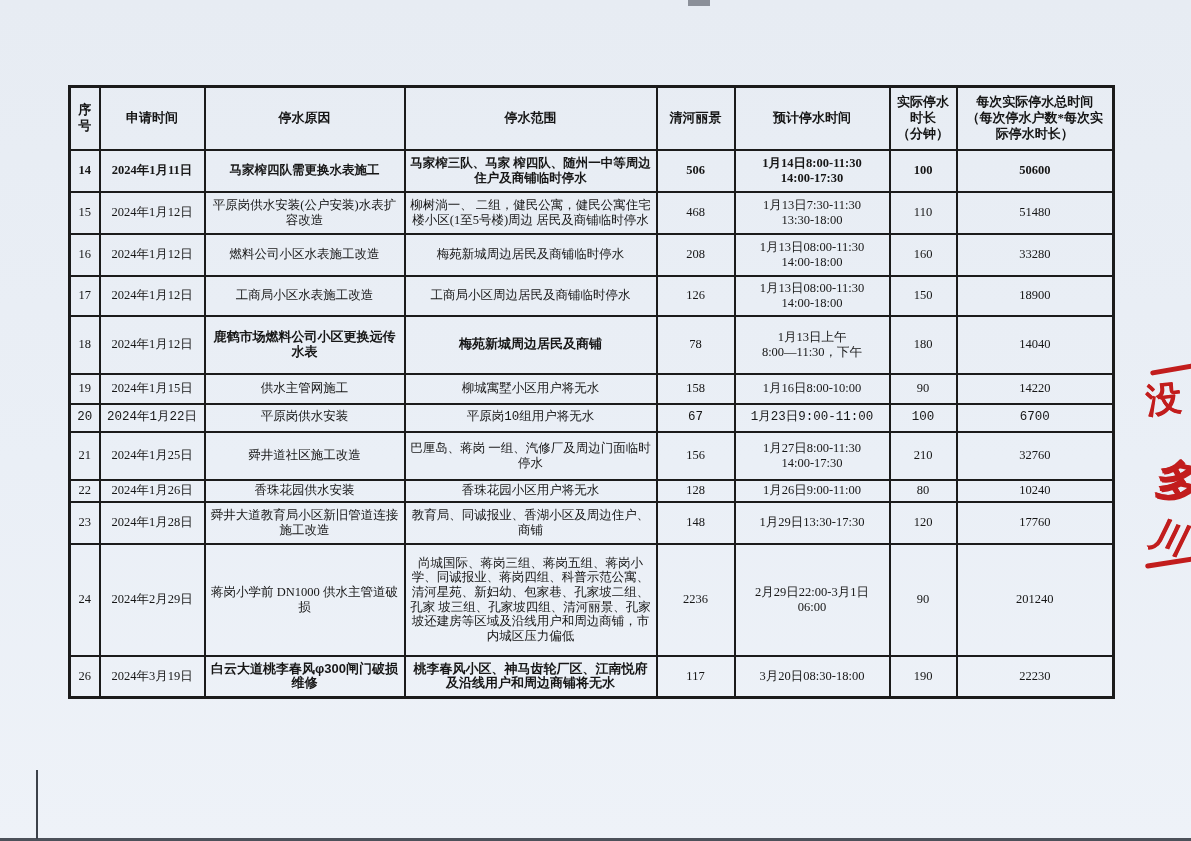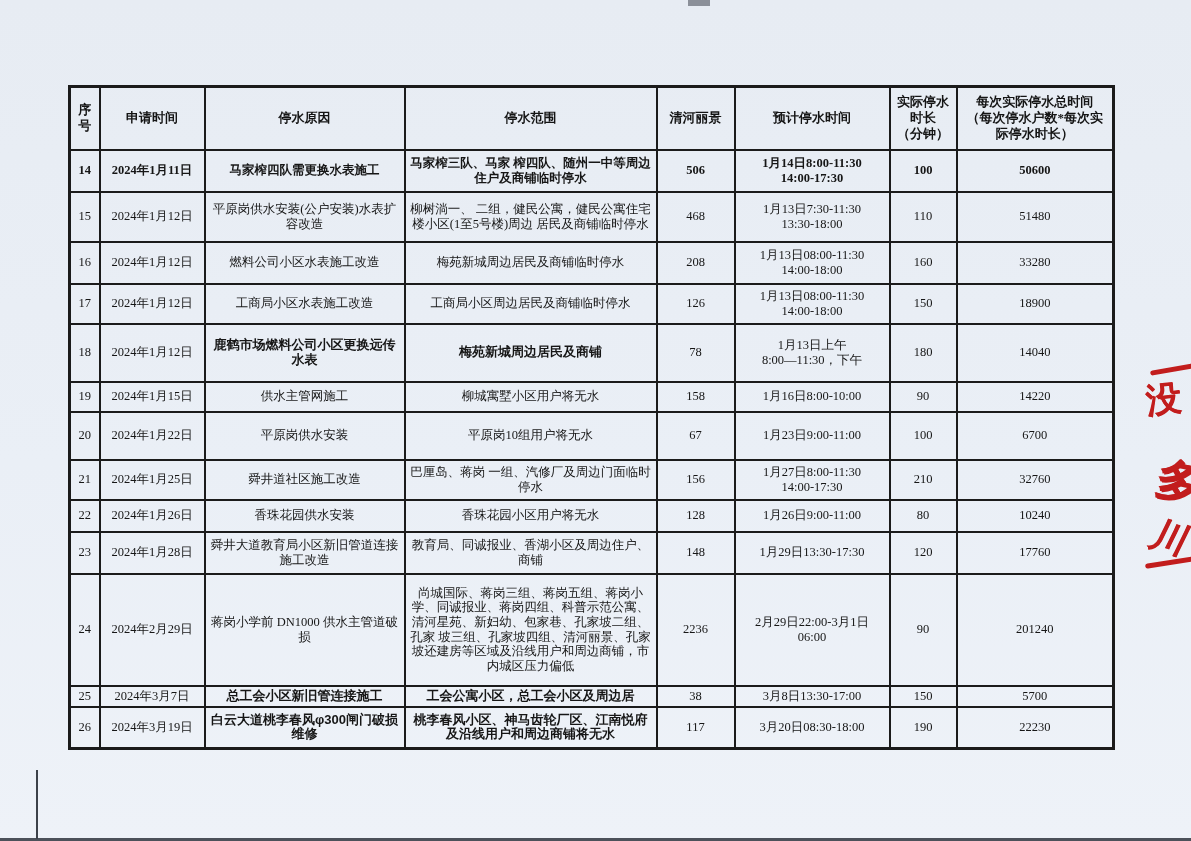--- a/index.html
+++ b/index.html
@@ -118,21 +118,21 @@
           <td class="c0">14</td>
           <td class="c1">2024年1月11日</td>
           <td class="c2">马家榨四队需更换水表施工</td>
           <td class="c3">马家榨三队、马家 榨四队、随州一中等周边住户及商铺临时停水</td>
           <td class="c4">506</td>
           <td class="c5">1月14日8:00-11:30
 14:00-17:30</td>
           <td class="c6">100</td>
           <td class="c7">50600</td>
         </tr>
-        <tr style="height: 50px;">
+        <tr style="height: 42px;">
           <td class="c0">15</td>
           <td class="c1">2024年1月12日</td>
           <td class="c2">平原岗供水安装(公户安装)水表扩容改造</td>
           <td class="c3">柳树淌一、 二组，健民公寓，健民公寓住宅楼小区(1至5号楼)周边 居民及商铺临时停水</td>
           <td class="c4">468</td>
           <td class="c5">1月13日7:30-11:30
 13:30-18:00</td>
           <td class="c6">110</td>
           <td class="c7">51480</td>
         </tr>
@@ -172,42 +172,42 @@
         <tr style="height: 30px;">
           <td class="c0">19</td>
           <td class="c1">2024年1月15日</td>
           <td class="c2">供水主管网施工</td>
           <td class="c3">柳城寓墅小区用户将无水</td>
           <td class="c4">158</td>
           <td class="c5">1月16日8:00-10:00</td>
           <td class="c6">90</td>
           <td class="c7">14220</td>
         </tr>
-        <tr style="height: 48px;">
+        <tr style="height: 28px; font-family: Liberation Mono, monospace;">
           <td class="c0">20</td>
           <td class="c1">2024年1月22日</td>
           <td class="c2">平原岗供水安装</td>
           <td class="c3">平原岗10组用户将无水</td>
           <td class="c4">67</td>
           <td class="c5">1月23日9:00-11:00</td>
           <td class="c6">100</td>
           <td class="c7">6700</td>
         </tr>
-        <tr style="height: 40px;">
+        <tr style="height: 48px;">
           <td class="c0">21</td>
           <td class="c1">2024年1月25日</td>
           <td class="c2">舜井道社区施工改造</td>
           <td class="c3">巴厘岛、蒋岗 一组、汽修厂及周边门面临时停水</td>
           <td class="c4">156</td>
           <td class="c5">1月27日8:00-11:30
 14:00-17:30</td>
           <td class="c6">210</td>
           <td class="c7">32760</td>
         </tr>
-        <tr style="height: 32px;">
+        <tr style="height: 22px;">
           <td class="c0">22</td>
           <td class="c1">2024年1月26日</td>
           <td class="c2">香珠花园供水安装</td>
           <td class="c3">香珠花园小区用户将无水</td>
           <td class="c4">128</td>
           <td class="c5">1月26日9:00-11:00</td>
           <td class="c6">80</td>
           <td class="c7">10240</td>
         </tr>
         <tr style="height: 42px;">
@@ -224,30 +224,20 @@
           <td class="c0">24</td>
           <td class="c1">2024年2月29日</td>
           <td class="c2">蒋岗小学前 DN1000 供水主管道破损</td>
           <td class="c3">尚城国际、蒋岗三组、蒋岗五组、蒋岗小学、同诚报业、蒋岗四组、科普示范公寓、清河星苑、新妇幼、包家巷、孔家坡二组、孔家 坡三组、孔家坡四组、清河丽景、孔家坡还建房等区域及沿线用户和周边商铺，市内城区压力偏低</td>
           <td class="c4">2236</td>
           <td class="c5">2月29日22:00-3月1日
 06:00</td>
           <td class="c6">90</td>
           <td class="c7">201240</td>
         </tr>
-        <tr class="emph" style="height: 21px;">
-          <td class="c0">25</td>
-          <td class="c1">2024年3月7日</td>
-          <td class="c2">总工会小区新旧管连接施工</td>
-          <td class="c3">工会公寓小区，总工会小区及周边居</td>
-          <td class="c4">38</td>
-          <td class="c5">3月8日13:30-17:00</td>
-          <td class="c6">150</td>
-          <td class="c7">5700</td>
-        </tr>
         <tr class="emph" style="height: 42px;">
           <td class="c0">26</td>
           <td class="c1">2024年3月19日</td>
           <td class="c2">白云大道桃李春风φ300闸门破损维修</td>
           <td class="c3">桃李春风小区、神马齿轮厂区、江南悦府及沿线用户和周边商铺将无水</td>
           <td class="c4">117</td>
           <td class="c5">3月20日08:30-18:00</td>
           <td class="c6">190</td>
           <td class="c7">22230</td>
         </tr>

